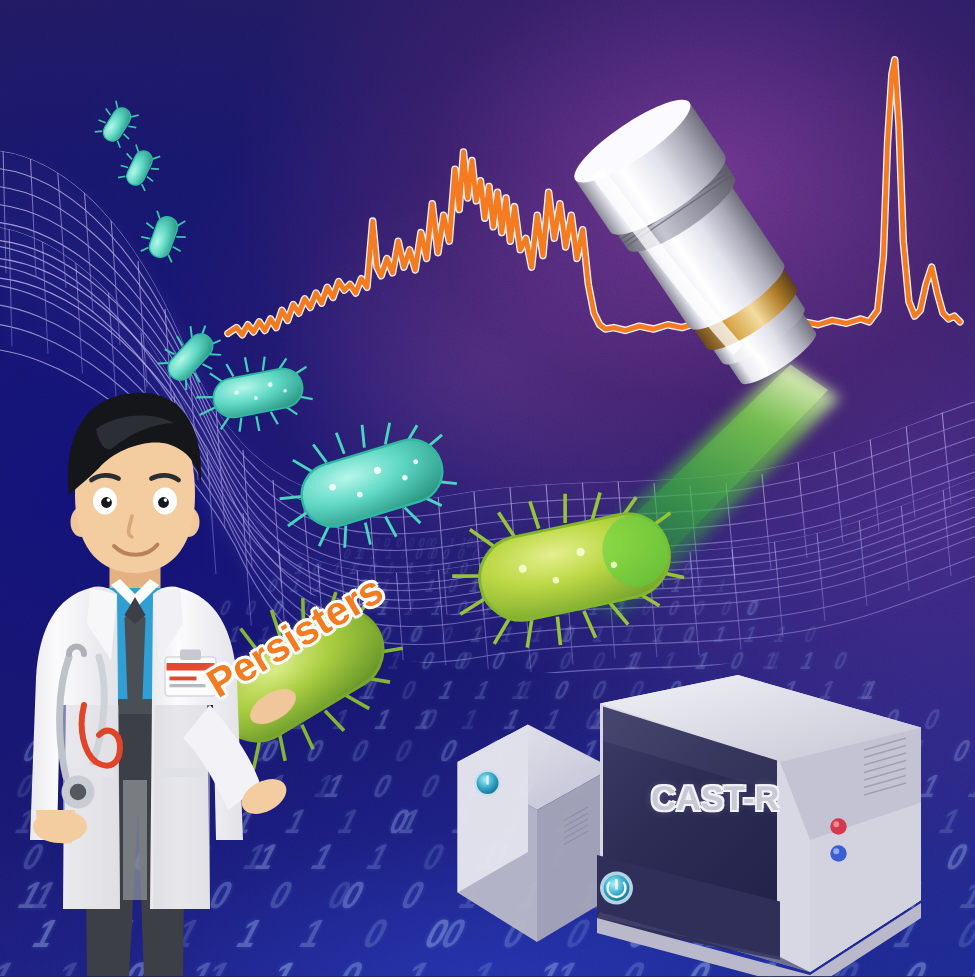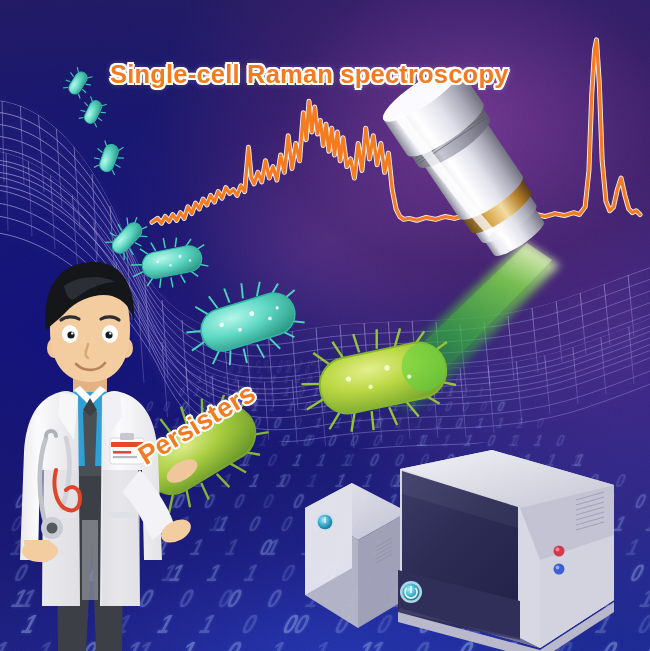--- a/index.html
+++ b/index.html
@@ -958,19 +958,19 @@
     <ellipse cx="40" cy="551" rx="18" ry="11" fill="#f3cca0"></ellipse>
 
     <path d="M140,470 C156,488 168,506 174,524 L152,540 C144,522 134,504 122,492 Z" fill="#f2f2f7"></path>
     <ellipse cx="176" cy="531" rx="16" ry="10" fill="#f3cca0" transform="rotate(-28 176 531)"></ellipse>
   </svg>
 
   <svg class="layer" viewBox="0 0 650 651">
     <ellipse cx="182" cy="471" rx="17" ry="9" fill="#f0c79a" transform="rotate(-31 182 471)"></ellipse>
   </svg>
 
-  <div class="lbl lbl-title">Single-cell Raman spectroscopy</div>
 
 
   <div class="lbl lbl-persisters">Persisters</div>
 
+  <div class="lbl lbl-castr">CAST-R</div>
 
 </div>
 
 </body></html>

